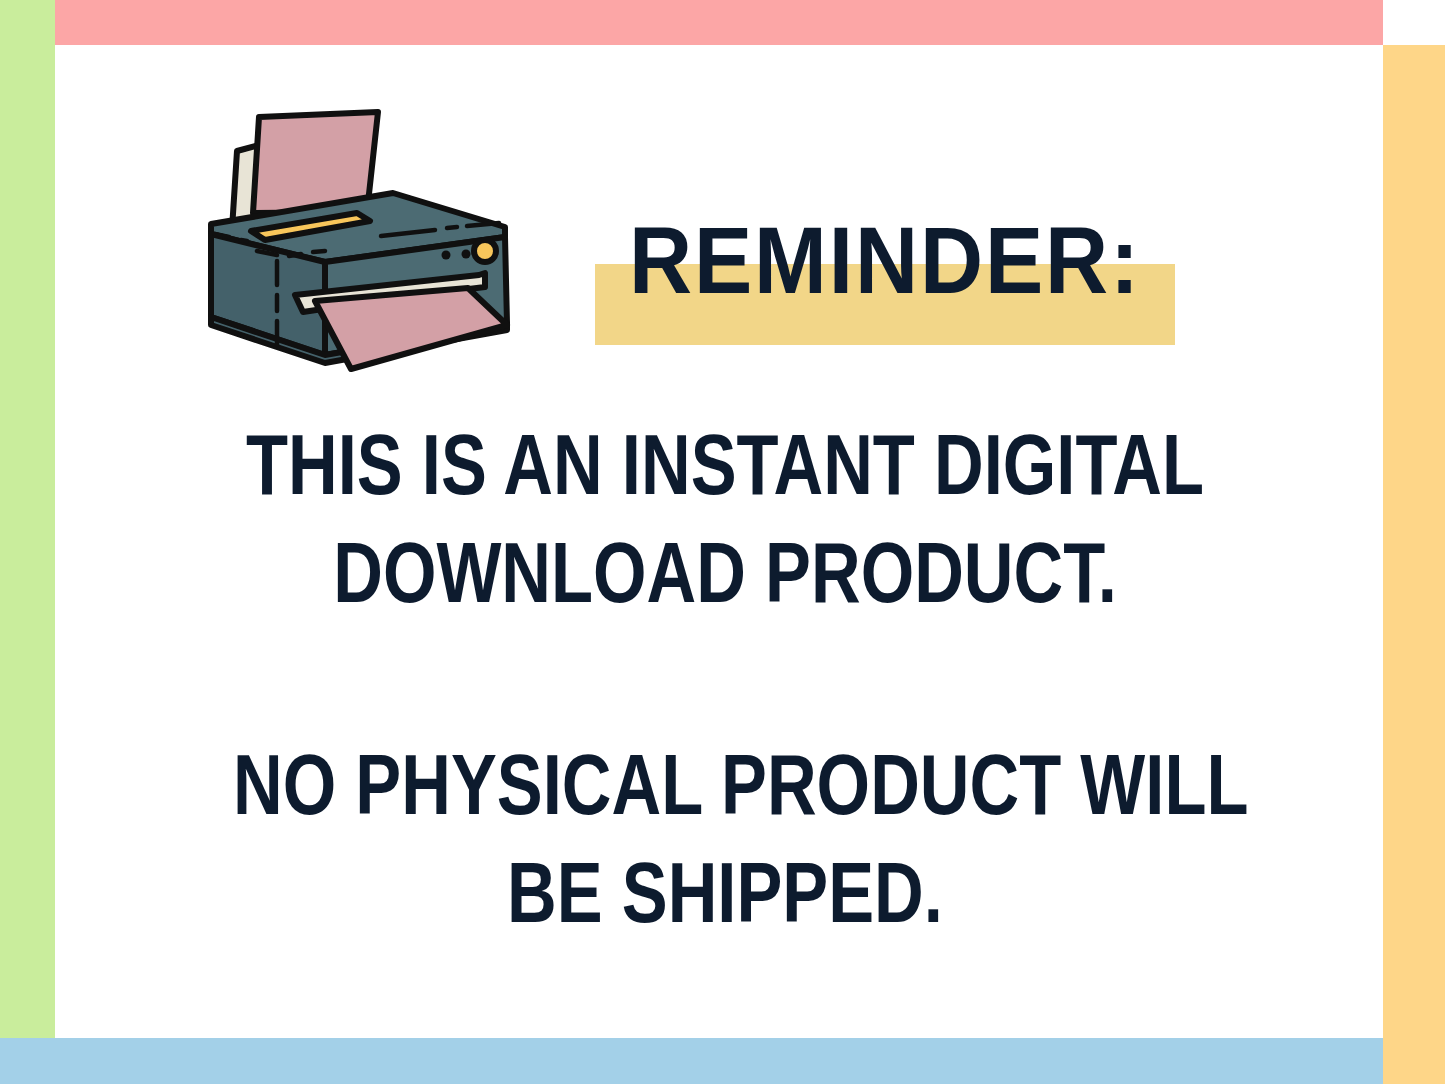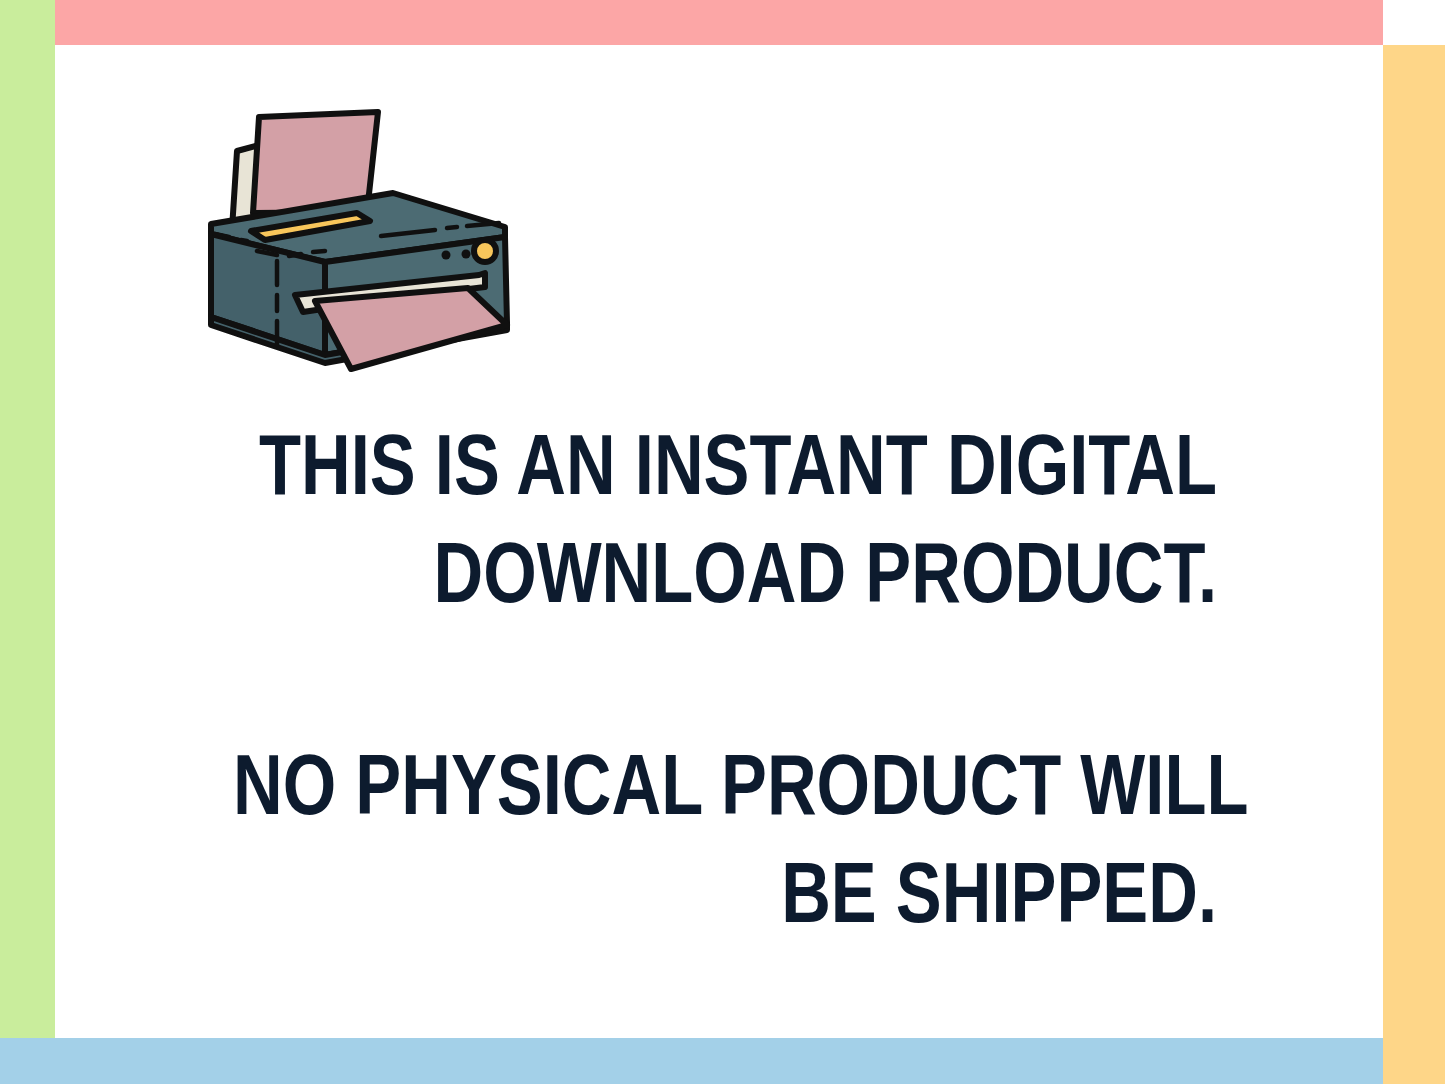--- a/index.html
+++ b/index.html
@@ -63,21 +63,21 @@
     transform: scaleX(0.93);
     transform-origin: center top;
   }
 
   
   #body-copy {
     position: absolute;
     left: 110px;
     top: 410px;
     width: 1230px;
-    text-align: right;
+    text-align: center;
     color: #0D1B2E;
   }
   .body-line {
     font-family: "Liberation Sans Narrow", "Liberation Sans", sans-serif;
     font-weight: 700;
     font-size: 86px;
     line-height: 108px;
     letter-spacing: 0px;
     color: #0D1B2E;
     white-space: nowrap;
@@ -135,20 +135,24 @@
         <path d="M72 156 L92 160"></path>
         <path d="M104 161 L116 159"></path>
         <path d="M128 157 L140 156"></path>
         <path d="M92 166 L92 190"></path>
         <path d="M92 200 L92 216"></path>
         <path d="M92 226 L92 250"></path>
       </g>
     </svg>
   </div>
 
+  <div id="headline-wrap">
+    <div id="headline-highlight"></div>
+    <div id="headline-text">REMINDER:</div>
+  </div>
 
   <div id="body-copy">
     <div class="body-line">THIS IS AN INSTANT DIGITAL</div>
     <div class="body-line">DOWNLOAD PRODUCT.</div>
     <div class="body-gap"></div>
     <div class="body-line">NO PHYSICAL PRODUCT WILL</div>
     <div class="body-line">BE SHIPPED.</div>
   </div>
 
 </div>

